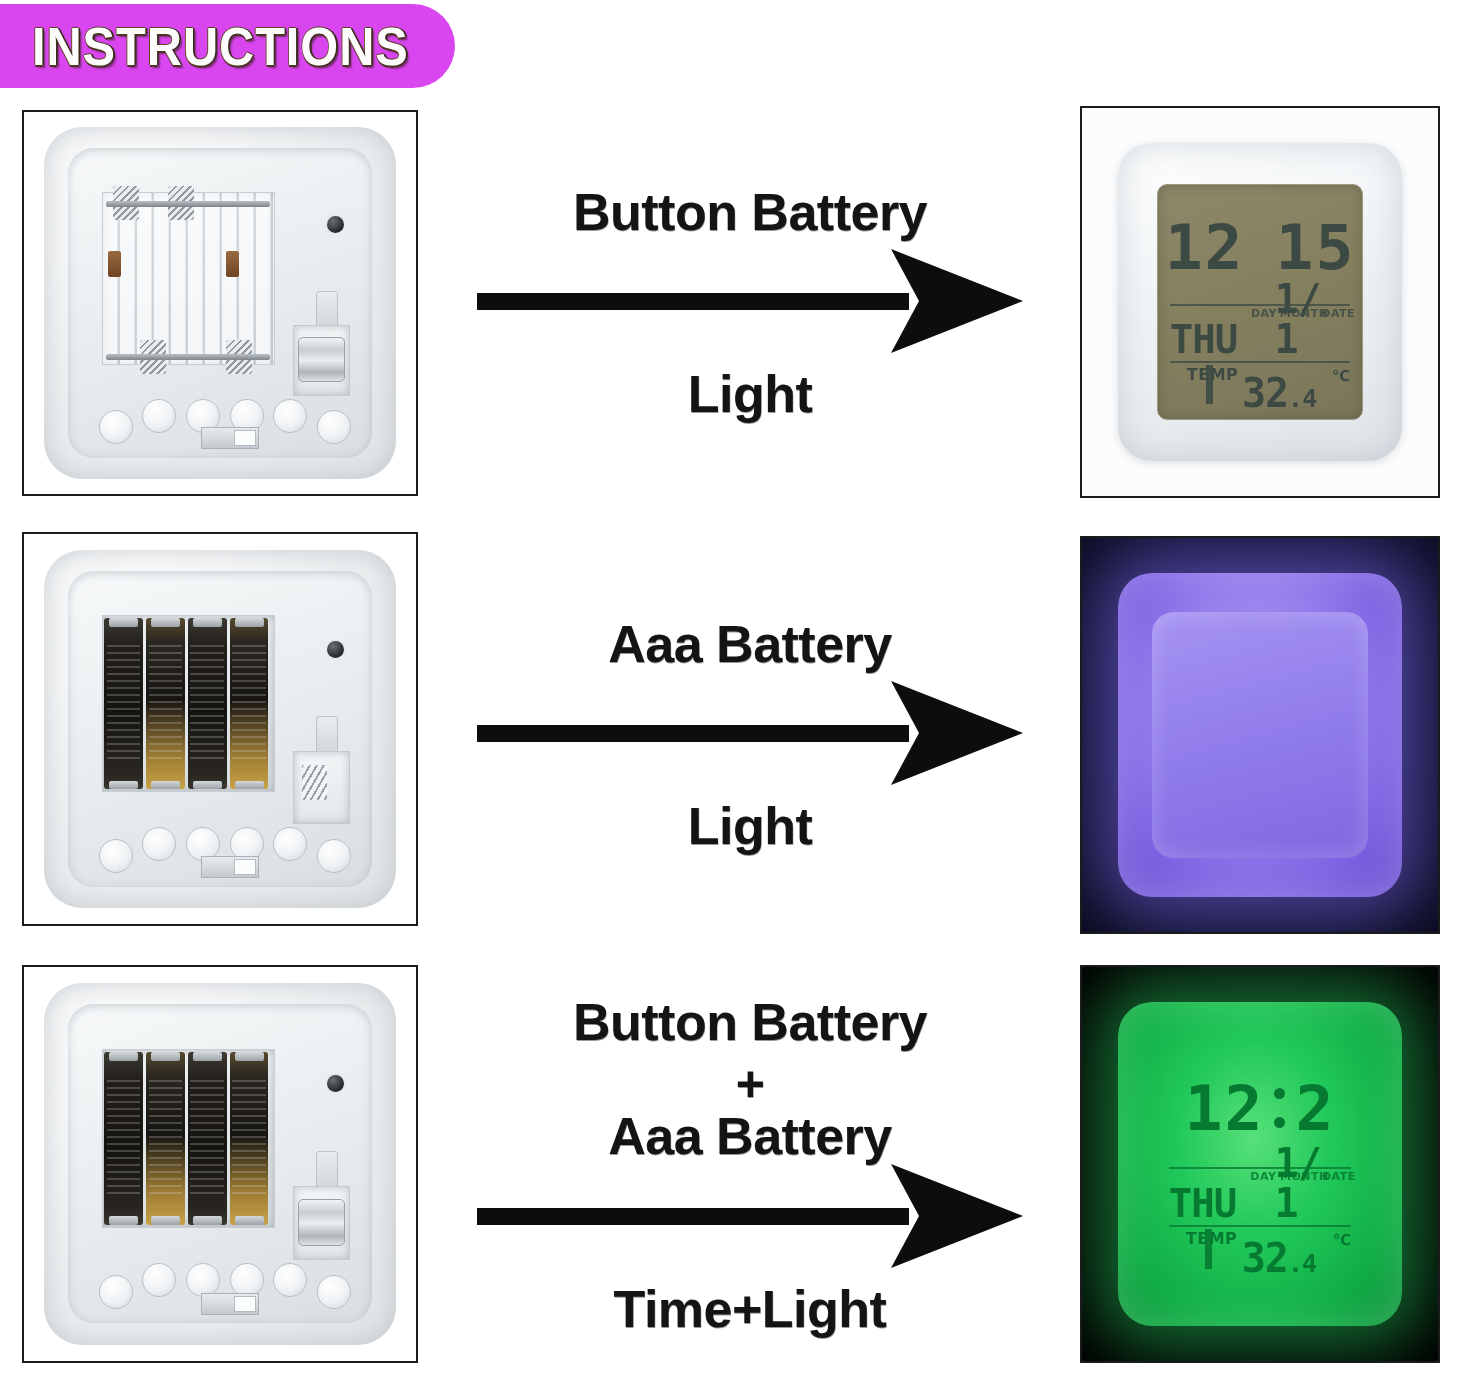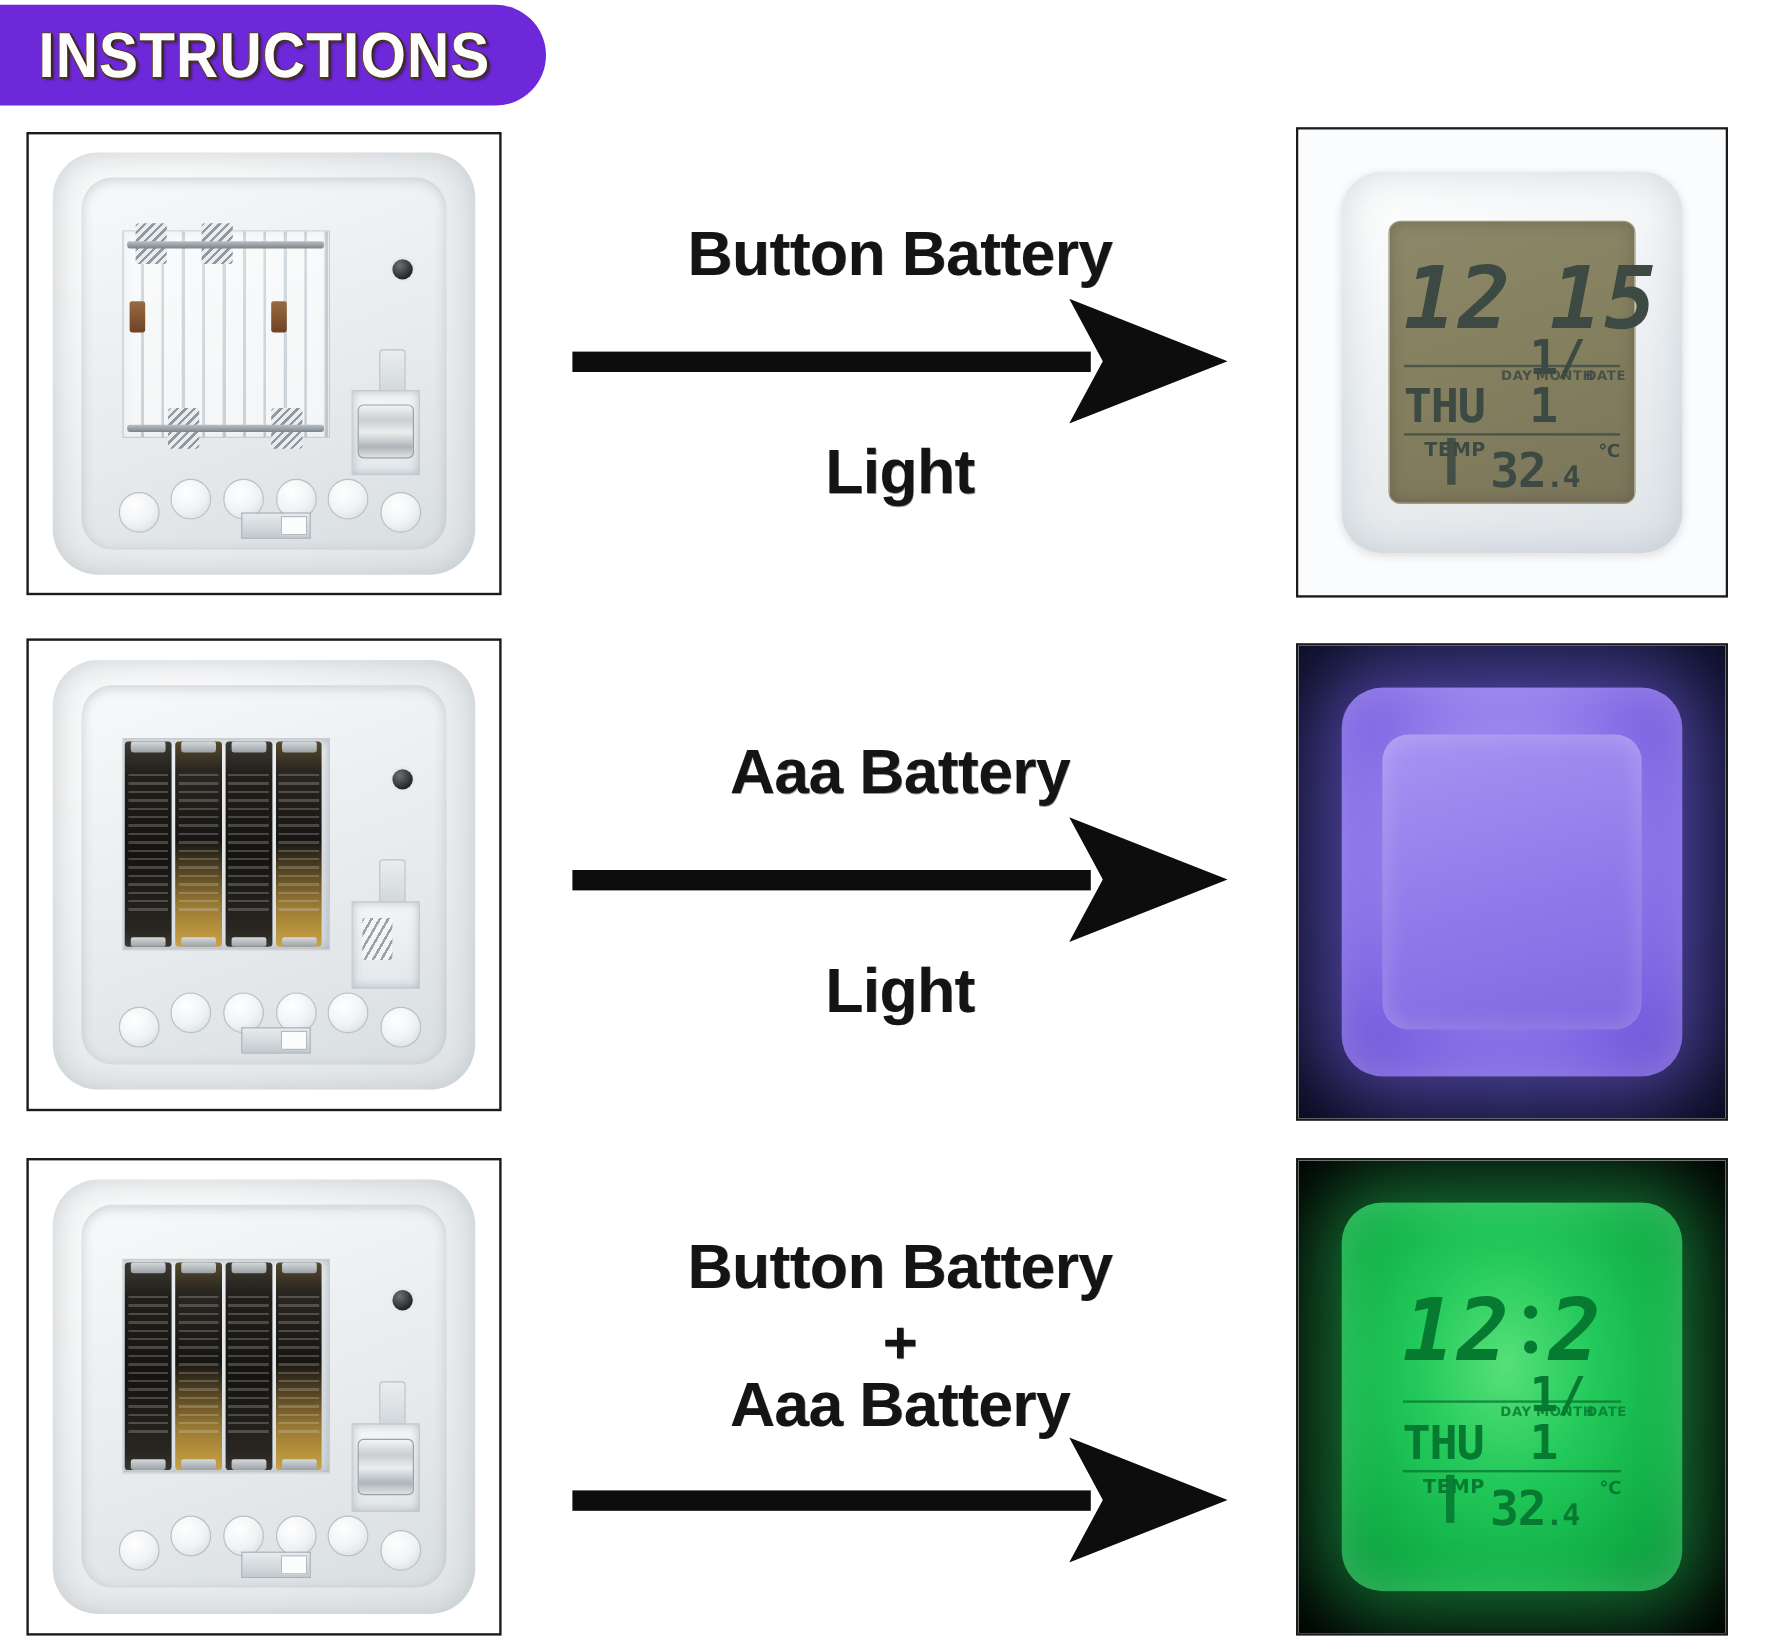--- a/index.html
+++ b/index.html
@@ -16,21 +16,21 @@
     -webkit-font-smoothing: antialiased;
   }
 
   
   .banner {
     position: absolute;
     left: 0;
     top: 4px;
     width: 455px;
     height: 84px;
-    background: #6d28d9;
+    background: #d946ef;
     border-top-right-radius: 48px;
     border-bottom-right-radius: 48px;
     display: flex;
     align-items: center;
     box-sizing: border-box;
     padding-left: 32px;
   }
   .banner-title {
     font-family: "Liberation Sans", sans-serif;
     font-weight: bold;
@@ -395,27 +395,27 @@
   }
   .lcd-green {
     background: transparent;
     border: none;
   }
 
   .lcd-time {
     flex: 1.55;
     display: flex;
     align-items: center;
+    justify-content: center;
     gap: 4px;
     font-family: "DejaVu Sans Mono", monospace;
     font-weight: bold;
-    font-size: 72px;
+    font-size: 63px;
     line-height: 1;
     letter-spacing: 2px;
-    font-style: italic;
   }
   .lcd-colon {
     display: flex;
     flex-direction: column;
     justify-content: center;
     gap: 18px;
     padding: 0 6px;
   }
   .lcd-colon i {
     display: block;
@@ -721,20 +721,21 @@
   <div class="mid">
     <div class="mid-label mid-top">Button Battery</div>
     <div class="mid-label plus">+</div>
     <div class="mid-label">Aaa Battery</div>
     <div class="arrow">
       <div class="arrow-shaft"></div>
       <svg class="arrow-head" viewBox="0 0 150 104">
         <polygon points="150,52 18,0 46,52 18,104" fill="#0d0d0d"></polygon>
       </svg>
     </div>
+    <div class="mid-label mid-bottom">Time+Light</div>
   </div>
 
   <div class="panel panel-right">
     <div class="cube-wrap bg-black">
       <div class="cube cube-green">
         <div class="lcd lcd-green ink-green">
           <div class="lcd-time">
             <span>12</span>
             <span class="lcd-colon">
                 <i></i>

